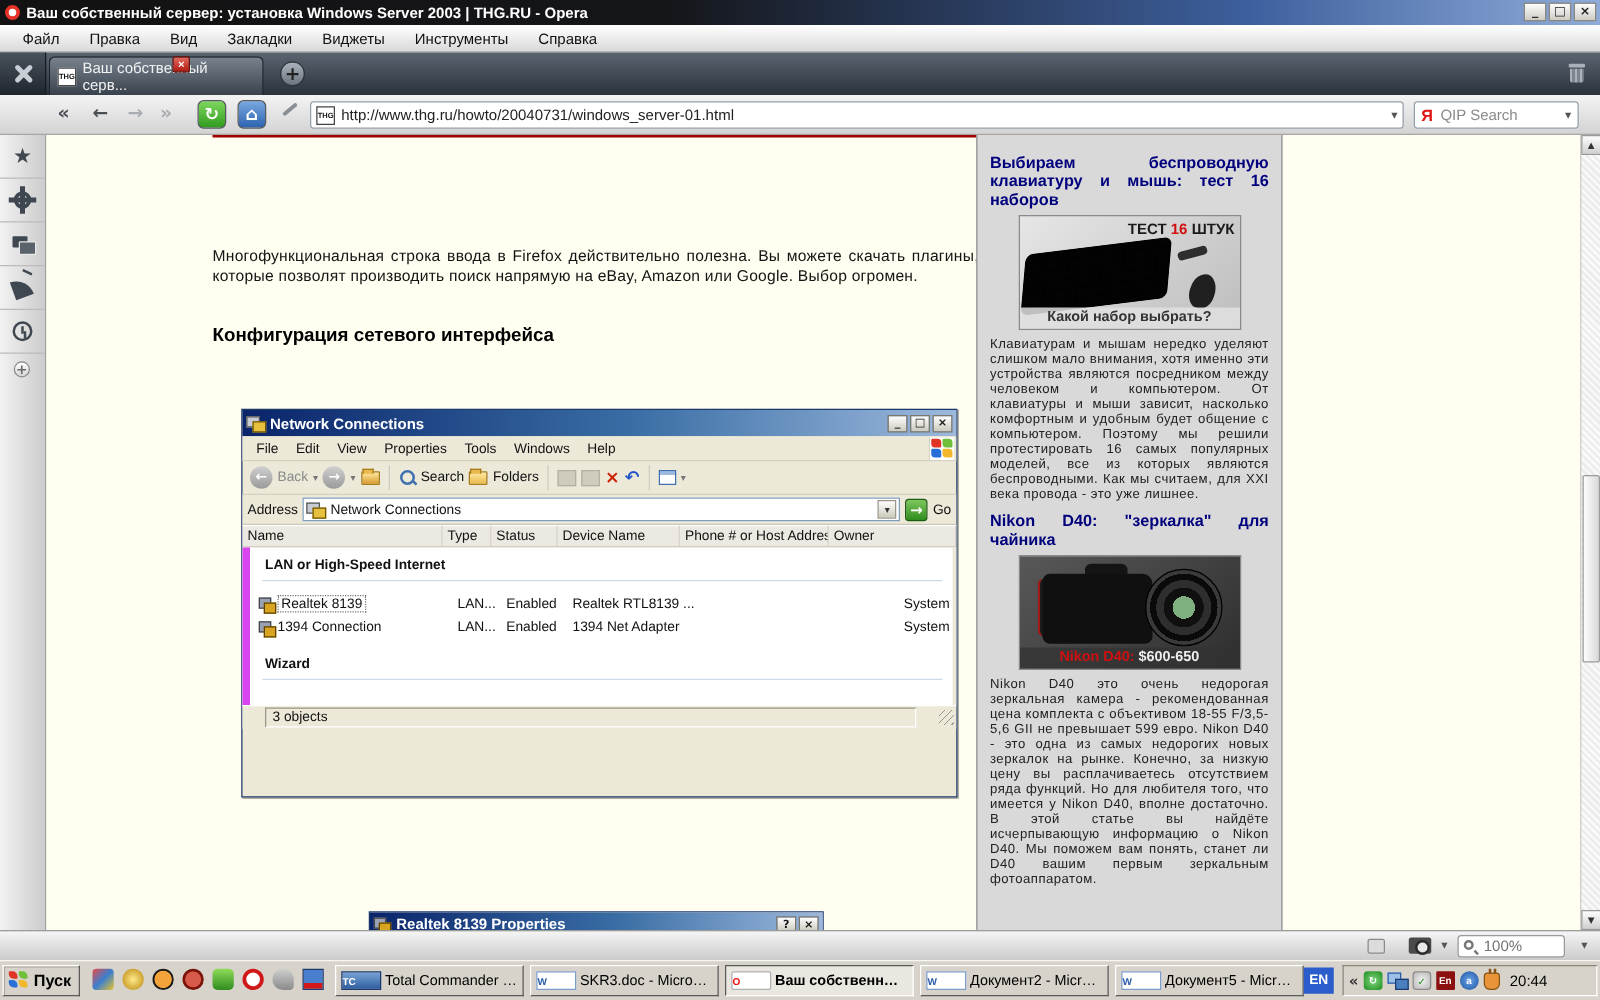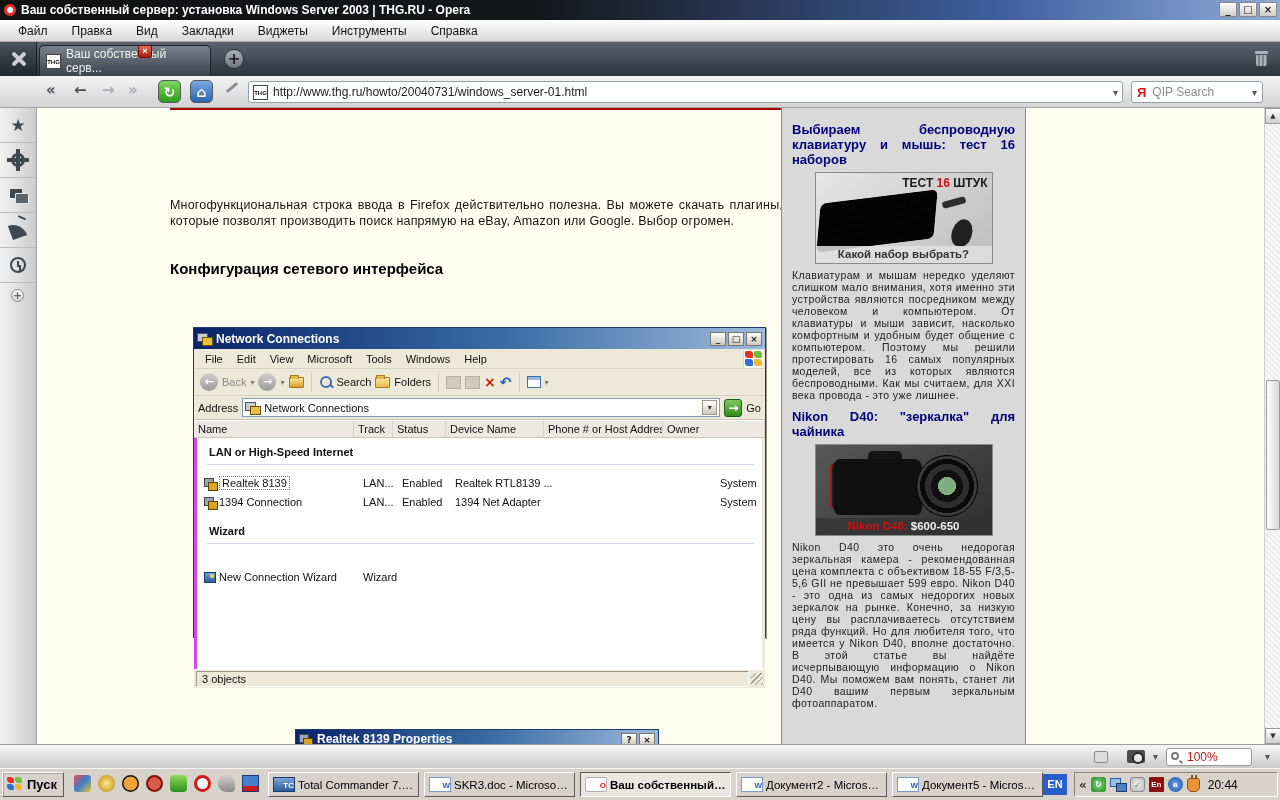--- a/index.html
+++ b/index.html
@@ -133,33 +133,33 @@
   .grid-ic { width:14px; height:12px; background:#fff; border:1px solid #3f6faf;
     background-image:linear-gradient(#9db9dd 3px,transparent 3px); }
   .xp-addr { height:24px; display:flex; align-items:center; border-bottom:1px solid #cac6b8; padding:0 4px; gap:4px; background:#ece9d8; }
   .addr-combo { flex:1; height:19px; background:#fff; border:1px solid #7f9db9; display:flex; align-items:center; padding:0 2px; }
   .addr-combo .dd { margin-left:auto; width:15px; height:15px; background:linear-gradient(#fefefe,#cdc9bc); border:1px solid #9a9788;
     font-size:8px; text-align:center; line-height:14px; color:#333; }
   .go-ic { width:18px; height:18px; background:linear-gradient(#7ec75e,#2f8c1e); border:1px solid #1d5c12; border-radius:3px;
     color:#fff; font-weight:bold; text-align:center; line-height:17px; font-size:12px; }
   .xp-cols { height:18px; display:flex; background:#ebe9e1; border-bottom:1px solid #cac6b8; }
   .col { border-right:1px solid #d8d5c8; border-top:1px solid #fff; padding:2px 4px; white-space:nowrap; overflow:hidden; }
-  .xp-list { position:relative; background:#fff; height:231px; border-left:3px solid #d946ef; border-right:3px solid #ece9d8; overflow:hidden; }
+  .xp-list { position:relative; background:#fff; height:126px; border-left:6px solid #d946ef; border-right:3px solid #ece9d8; overflow:hidden; }
   .grp { position:absolute; left:12px; font-weight:bold; white-space:nowrap; }
   .grpline { position:absolute; left:10px; right:8px; height:1px; background:#cdd9ea; }
   .row { position:absolute; left:0; width:100%; height:17px; }
   .cell { position:absolute; top:1px; white-space:nowrap; }
   .conn-ic { position:absolute; left:7px; top:2px; width:13px; height:11px; }
   .conn-ic::before { content:""; position:absolute; left:0; top:0; width:8px; height:7px; background:#9aa2b8; border:1px solid #444; }
   .conn-ic::after { content:""; position:absolute; left:4px; top:4px; width:8px; height:7px; background:#d9a520; border:1px solid #5a4200; }
   .wiz-ic { position:absolute; left:7px; top:2px; width:12px; height:11px; background:linear-gradient(#6fa0d8,#2c5f9e); border:1px solid #1c3a6e; }
   .wiz-ic::after { content:""; position:absolute; right:1px; top:1px; width:4px; height:4px; background:#ffd84a; border-radius:50%; }
   .selname { border:1px dotted #777; padding:0 2px; }
   .xp-status { height:19px; background:#ece9d8; border-top:1px solid #fff; display:flex; align-items:center; }
-  .xp-status .pane { flex:1; height:16px; margin:0 2px; border:1px solid; border-color:#9a9788 #fff #fff #9a9788; padding:1px 5px; }
+  .xp-status .pane { flex:1; height:16px; margin:0 18px; border:1px solid; border-color:#9a9788 #fff #fff #9a9788; padding:1px 5px; }
   .grip { width:12px; height:12px; margin-right:2px; background:
     repeating-linear-gradient(135deg,transparent 0 3px,#9a9788 3px 4px); }
 
   
   #rtl-dialog { position:absolute; left:258px; top:621px; width:364px; height:20px;
     border:1px solid #1c3a6e; background:#ece9d8; }
 
   
   #sidebar { position:absolute; left:744px; top:0; width:245px; height:636px; background:#d9d9d9;
     border-left:1px solid #8f8f8f; border-right:1px solid #8f8f8f; padding:14px 10px 0 10px; color:#1d1d1d; }
@@ -198,38 +198,38 @@
   #sthumb { position:absolute; left:1px; top:272px; width:14px; height:150px; border:1px solid #9a9a9a; border-radius:2px;
     background:linear-gradient(to right,#fdfdfd,#d8d8d8); }
 
   
   #statusbar { position:absolute; top:744px; left:0; width:1280px; height:24px;
     background:linear-gradient(#f5f5f5,#cbcbcb); border-top:1px solid #9c9c9c; }
   .fit-ic { position:absolute; right:172px; top:6px; width:14px; height:12px; border:1px solid #8a8a8a; border-radius:2px; background:#dcdcdc; }
   .cam-ic { position:absolute; right:135px; top:5px; width:18px; height:13px; background:#4a4a4a; border-radius:2px; }
   .cam-ic::after { content:""; position:absolute; left:5px; top:2px; width:8px; height:8px; border-radius:50%; background:#e8e8e8; border:2px solid #2a2a2a; }
   .zoombox { position:absolute; right:28px; top:3px; width:86px; height:18px; background:#fff; border:1px solid #999;
-    border-radius:3px; display:flex; align-items:center; font-size:12px; color:#b91c1c; padding-left:20px; }
+    border-radius:3px; display:flex; align-items:center; font-size:12px; color:#737373; padding-left:20px; }
   .zoombox .mag2 { position:absolute; left:4px; top:3px; width:8px; height:8px; border:2px solid #777; border-radius:50%; }
   .zoombox .mag2::after { content:""; position:absolute; left:6px; top:7px; width:4px; height:2px; background:#777; transform:rotate(45deg); }
 
   
   #taskbar { position:absolute; top:768px; left:0; width:1280px; height:32px; background:#d7d3ca; border-top:1px solid #f7f6f2; }
   #startbtn { position:absolute; left:2px; top:3px; width:62px; height:25px; background:#d7d3ca;
     border:1px solid; border-color:#fff #5a5a5a #5a5a5a #fff; box-shadow:1px 1px 0 #a8a49a inset;
     display:flex; align-items:center; padding-left:4px; font-size:13px; font-weight:bold; color:#000; }
   .flag { width:16px; height:15px; margin-right:4px; display:grid; grid-template-columns:7px 7px; grid-template-rows:6px 6px; gap:1px; }
   .flag i { border-radius:1px 4px 1px 4px; }
   .ql { position:absolute; top:6px; width:17px; height:17px; }
   .task { position:absolute; top:3px; width:151px; height:25px; background:#d7d3ca;
     border:1px solid; border-color:#fff #5a5a5a #5a5a5a #fff;
     display:flex; align-items:center; padding:0 4px; font-size:11.5px; color:#000; white-space:nowrap; overflow:hidden; }
   .task.active { border-color:#5a5a5a #fff #fff #5a5a5a; background:#e9e7e0; font-weight:bold; }
   .task .tlabel { overflow:hidden; text-overflow:ellipsis; }
-  .tico { width:22px; height:15px; flex:none; margin-right:3px; font-size:8px; font-weight:bold; text-align:right; line-height:15px; }
+  .tico { width:32px; height:15px; flex:none; margin-right:3px; font-size:8px; font-weight:bold; text-align:left; line-height:15px; }
   .ico-word { background:#fff; border:1px solid #7b9cc9; color:#2a5caa; }
   .ico-tc { background:linear-gradient(#7aa3d6,#2d5e9e); color:#fff; border:1px solid #1c3a6e; }
   .ico-opera { background:#fff; border:1px solid #b0b0b0; color:#e11; border-radius:2px; }
   #langbox { position:absolute; left:1043px; top:5px; width:24px; height:21px; background:#2a5ccc; color:#fff;
     font-size:11px; font-weight:bold; text-align:center; line-height:21px; }
   #tray { position:absolute; left:1074px; top:3px; right:2px; height:25px; border:1px solid; border-color:#8a867c #fff #fff #8a867c;
     display:flex; align-items:center; padding:0 6px 0 4px; gap:4px; }
   .trayg { font-size:12px; font-weight:bold; color:#333; }
   .tico16 { width:15px; height:15px; border-radius:3px; font-size:8px; font-weight:bold; color:#fff; text-align:center; line-height:15px; }
   .t-recycle { background:radial-gradient(#7fd67f,#1e8c1e); color:#fff; }
@@ -339,21 +339,21 @@
         <div class="xp-ctl">
           <div class="xp-btn glyph">_</div>
           <div class="xp-btn glyph">□</div>
           <div class="xp-btn glyph">×</div>
         </div>
       </div>
       <div class="xp-menu">
         <span class="mi">File</span>
         <span class="mi">Edit</span>
         <span class="mi">View</span>
-        <span class="mi">Microsoft</span>
+        <span class="mi">Properties</span>
         <span class="mi">Tools</span>
         <span class="mi">Windows</span>
         <span class="mi">Help</span>
         <div class="winflag">
           <i style="background:#e03426"></i>
             <i style="background:#6fbf3a"></i>
             <i style="background:#2a6fd8"></i>
             <i style="background:#f2b72c"></i>
         </div>
       </div>
@@ -383,21 +383,21 @@
         <div class="addr-combo">
           <div class="lan-ic"></div>
           <span>Network Connections</span>
           <div class="dd glyph">▾</div>
         </div>
         <div class="go-ic glyph">→</div>
         <span>Go</span>
       </div>
       <div class="xp-cols">
         <div class="col" style="width:160px">Name</div>
-        <div class="col" style="width:39px">Track</div>
+        <div class="col" style="width:39px">Type</div>
         <div class="col" style="width:53px">Status</div>
         <div class="col" style="width:98px">Device Name</div>
         <div class="col" style="width:119px">Phone # or Host Address</div>
         <div class="col" style="flex:1">Owner</div>
       </div>
       <div class="xp-list">
         <div class="grp" style="top:8px">LAN or High-Speed Internet</div>
         <div class="grpline" style="top:26px"></div>
         <div class="row" style="top:38px">
           <div class="conn-ic"></div>

